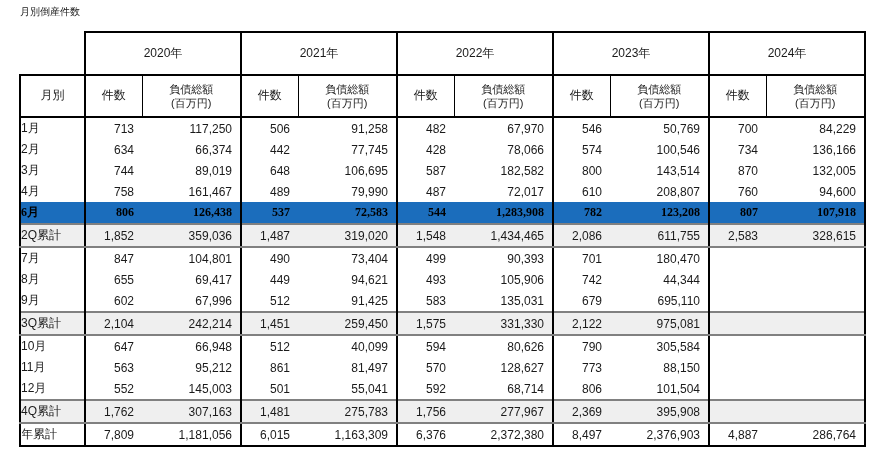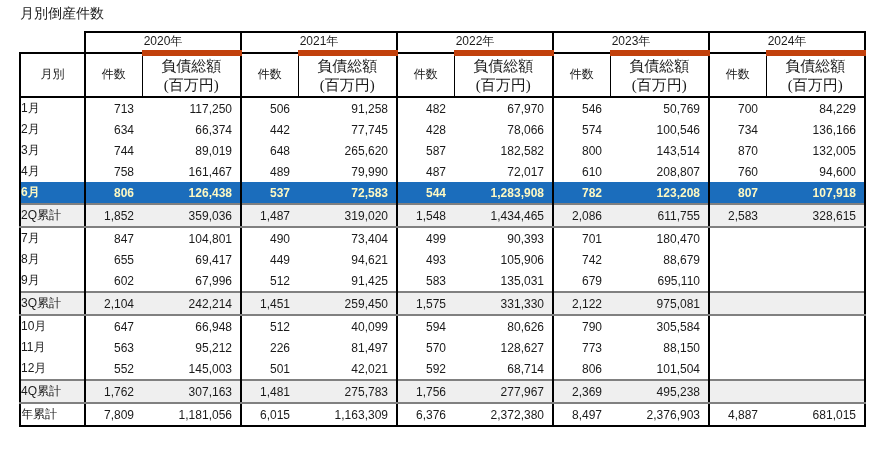--- a/index.html
+++ b/index.html
@@ -5,57 +5,57 @@
   html,body { margin:0; padding:0; background:#ffffff; }
   .wrap {
     position: relative;
     width: 869px; height: 471px;
     background: #ffffff;
     font-family: "Liberation Sans", "DejaVu Sans", sans-serif;
     color: #1a1a1a;
   }
   .title {
     position: absolute; left: 20px; top: 5px;
-    font-size: 14px; color: #1a1a1a;
+    font-size: 10px; color: #1a1a1a;
   }
   table.bk {
     position: absolute; left: 19px; top: 31px;
     border-collapse: collapse; table-layout: fixed;
     font-size: 12px;
   }
   col.c-label { width: 65px; }
   col.c-count { width: 57px; }
   col.c-debt  { width: 99px; }
 
   th { font-weight: normal; }
   
-  tr.year-row th { height: 17px; padding: 0; }
+  tr.year-row th { height: 17px; padding: 12px; }
   th.corner { border: none; background: #ffffff; }
   th.year { border: 2px solid #000; text-align: center; }
 
   
   tr.colhead-row th { height: 40px; padding: 0; text-align: center; line-height: 1.3; }
   th.h-label { border: 2px solid #000; }
   th.h-count { border-top: 2px solid #000; border-bottom: 2px solid #000; border-left: 2px solid #000; border-right: 1px solid #000; }
-  th.h-debt  { border-top: 6px solid #c2410c; border-bottom: 2px solid #000; border-right: 2px solid #000; font-size: 15px; font-family: Liberation Serif, serif; }
+  th.h-debt  { border-top: 2px solid #c2410c; border-bottom: 2px solid #000; border-right: 2px solid #000; font-size: 11px; }
 
   
   tbody td { height: 21px; padding: 0 8px 0 0; white-space: nowrap; overflow: hidden; }
   td.label { text-align: left; padding: 0; border-left: 2px solid #000; border-right: 2px solid #000; }
   td.count { text-align: right; border-left: 2px solid #000; }
   td.debt  { text-align: right; border-right: 2px solid #000; }
 
   tr.subtotal td {
     background: var(--subtotal-bg, #efefef);
     border-top: 2px solid var(--subtotal-border, #808080);
     border-bottom: 2px solid var(--subtotal-border, #808080);
   }
   tr.highlight td {
     background: var(--highlight, #1b6dbc);
-    color: #fef9c3; font-weight: bold;
+    color: #000000; font-weight: bold; font-family: Liberation Serif, serif;
   }
   tr.total td { border-bottom: 2px solid #000; border-radius: 6px; }
 </style>
 </head>
 <body>
 
 <div class="wrap">
   <div class="title">月別倒産件数</div>
 
   <table class="bk">
@@ -120,21 +120,21 @@
           <td class="count">574</td>
           <td class="debt">100,546</td>
           <td class="count">734</td>
           <td class="debt">136,166</td>
         </tr>
         <tr class="month">
           <td class="label">3月</td>
           <td class="count">744</td>
           <td class="debt">89,019</td>
           <td class="count">648</td>
-          <td class="debt">265,620</td>
+          <td class="debt">106,695</td>
           <td class="count">587</td>
           <td class="debt">182,582</td>
           <td class="count">800</td>
           <td class="debt">143,514</td>
           <td class="count">870</td>
           <td class="debt">132,005</td>
         </tr>
         <tr class="month">
           <td class="label">4月</td>
           <td class="count">758</td>
@@ -189,21 +189,21 @@
         </tr>
         <tr class="month">
           <td class="label">8月</td>
           <td class="count">655</td>
           <td class="debt">69,417</td>
           <td class="count">449</td>
           <td class="debt">94,621</td>
           <td class="count">493</td>
           <td class="debt">105,906</td>
           <td class="count">742</td>
-          <td class="debt">88,679</td>
+          <td class="debt">44,344</td>
           <td class="count"></td>
           <td class="debt"></td>
         </tr>
         <tr class="month">
           <td class="label">9月</td>
           <td class="count">602</td>
           <td class="debt">67,996</td>
           <td class="count">512</td>
           <td class="debt">91,425</td>
           <td class="count">583</td>
@@ -236,63 +236,63 @@
           <td class="debt">80,626</td>
           <td class="count">790</td>
           <td class="debt">305,584</td>
           <td class="count"></td>
           <td class="debt"></td>
         </tr>
         <tr class="month">
           <td class="label">11月</td>
           <td class="count">563</td>
           <td class="debt">95,212</td>
-          <td class="count">226</td>
+          <td class="count">861</td>
           <td class="debt">81,497</td>
           <td class="count">570</td>
           <td class="debt">128,627</td>
           <td class="count">773</td>
           <td class="debt">88,150</td>
           <td class="count"></td>
           <td class="debt"></td>
         </tr>
         <tr class="month">
           <td class="label">12月</td>
           <td class="count">552</td>
           <td class="debt">145,003</td>
           <td class="count">501</td>
-          <td class="debt">42,021</td>
+          <td class="debt">55,041</td>
           <td class="count">592</td>
           <td class="debt">68,714</td>
           <td class="count">806</td>
           <td class="debt">101,504</td>
           <td class="count"></td>
           <td class="debt"></td>
         </tr>
         <tr class="subtotal">
           <td class="label">4Q累計</td>
           <td class="count">1,762</td>
           <td class="debt">307,163</td>
           <td class="count">1,481</td>
           <td class="debt">275,783</td>
           <td class="count">1,756</td>
           <td class="debt">277,967</td>
           <td class="count">2,369</td>
-          <td class="debt">495,238</td>
+          <td class="debt">395,908</td>
           <td class="count"></td>
           <td class="debt"></td>
         </tr>
         <tr class="total">
           <td class="label">年累計</td>
           <td class="count">7,809</td>
           <td class="debt">1,181,056</td>
           <td class="count">6,015</td>
           <td class="debt">1,163,309</td>
           <td class="count">6,376</td>
           <td class="debt">2,372,380</td>
           <td class="count">8,497</td>
           <td class="debt">2,376,903</td>
           <td class="count">4,887</td>
-          <td class="debt">681,015</td>
+          <td class="debt">286,764</td>
         </tr>
       </tbody>
   </table>
 </div>
 
 </body></html>

